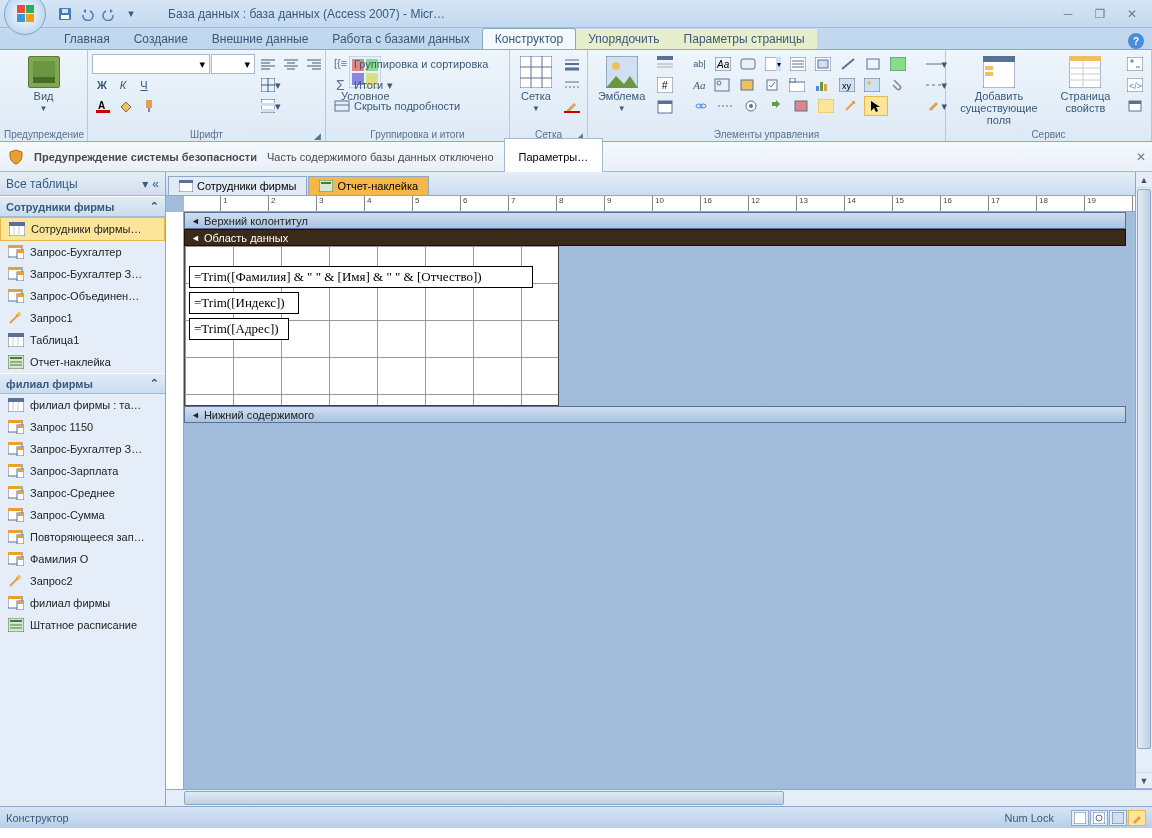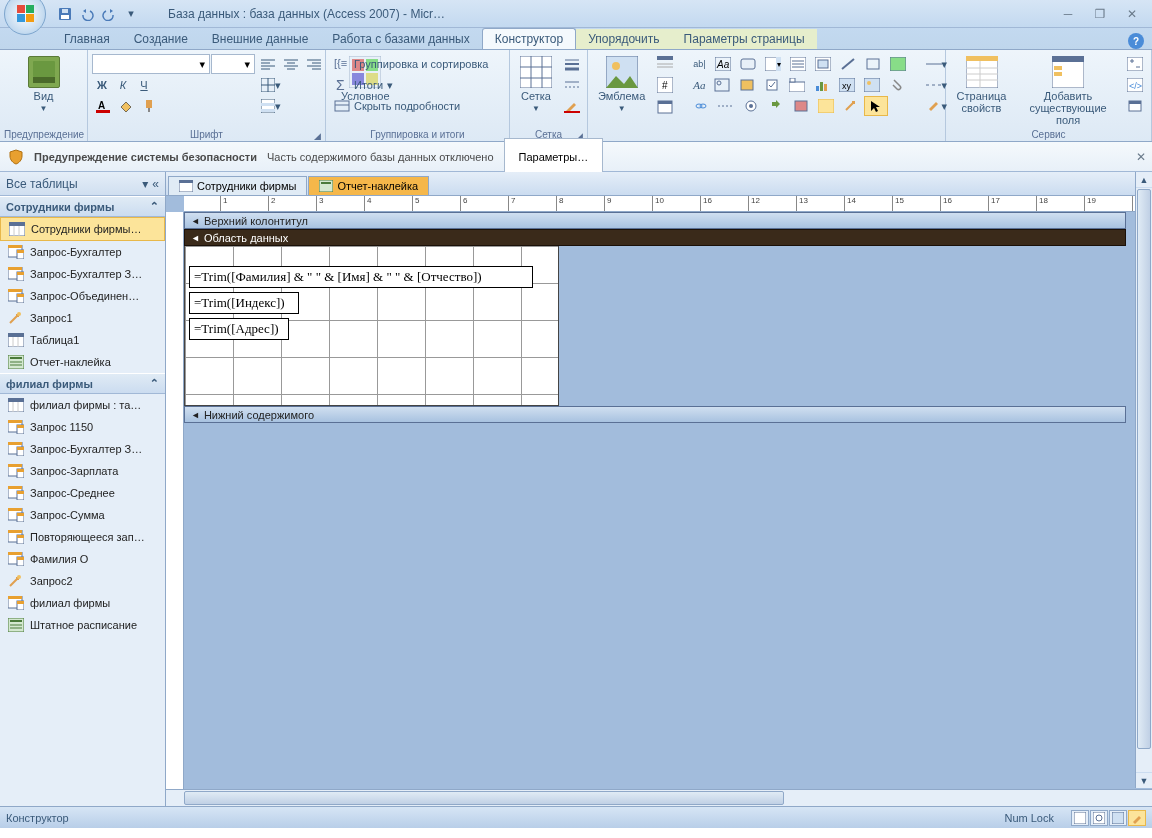--- a/index.html
+++ b/index.html
@@ -504,43 +504,44 @@
               <line x1="0" y1="7" x2="16" y2="7" stroke="#5a7095" stroke-width="1"></line>
             </svg>▾</div>
         <div class="r-btn"><svg width="16" height="14">
               <line x1="0" y1="7" x2="16" y2="7" stroke="#5a7095" stroke-dasharray="3"></line>
             </svg>▾</div>
         <div class="r-btn"><svg width="16" height="14">
               <path d="M3 10 l7 -7 l2 2 l-7 7 z" fill="#e0a050"></path>
             </svg>▾</div>
       </div>
     </div>
+    <div class="ribbon-group-label">Элементы управления</div>
   </div>
 
   <div class="ribbon-group" style="flex:1">
     <div class="ribbon-group-body" style="justify-content:center;gap:6px">
+      <div class="r-big">
+        <svg width="32" height="32">
+            <rect width="32" height="32" fill="#fff" stroke="#5a7095"></rect>
+            <rect width="32" height="6" fill="#5a7095"></rect>
+            <rect x="2" y="10" width="8" height="4" fill="#f0c060"></rect>
+            <rect x="2" y="16" width="8" height="4" fill="#f0c060"></rect>
+          </svg>
+        <span style="text-align:center;line-height:1.1">Добавить существующие поля</span>
+      </div>
       <div class="r-big">
         <svg width="32" height="32">
             <rect width="32" height="32" fill="#fff" stroke="#5a7095"></rect>
             <rect width="32" height="5" fill="#f0c060"></rect>
             <line x1="0" y1="12" x2="32" y2="12" stroke="#ccc"></line>
             <line x1="0" y1="18" x2="32" y2="18" stroke="#ccc"></line>
             <line x1="0" y1="24" x2="32" y2="24" stroke="#ccc"></line>
             <line x1="14" y1="5" x2="14" y2="32" stroke="#ccc"></line>
           </svg>
         <span style="text-align:center;line-height:1.1">Страница свойств</span>
-      </div>
-      <div class="r-big">
-        <svg width="32" height="32">
-            <rect width="32" height="32" fill="#fff" stroke="#5a7095"></rect>
-            <rect width="32" height="6" fill="#5a7095"></rect>
-            <rect x="2" y="10" width="8" height="4" fill="#f0c060"></rect>
-            <rect x="2" y="16" width="8" height="4" fill="#f0c060"></rect>
-          </svg>
-        <span style="text-align:center;line-height:1.1">Добавить существующие поля</span>
       </div>
       <div class="r-col">
         <div class="r-btn">
             <svg width="16" height="14">
               <rect width="16" height="14" fill="#fff" stroke="#5a7095"></rect>
               <path d="M3 4 l4 0 m-2 -2 l0 4 m4 4 l4 0" stroke="#5a7095"></path>
             </svg>
           </div>
         <div class="r-btn">
             <svg width="16" height="14">

